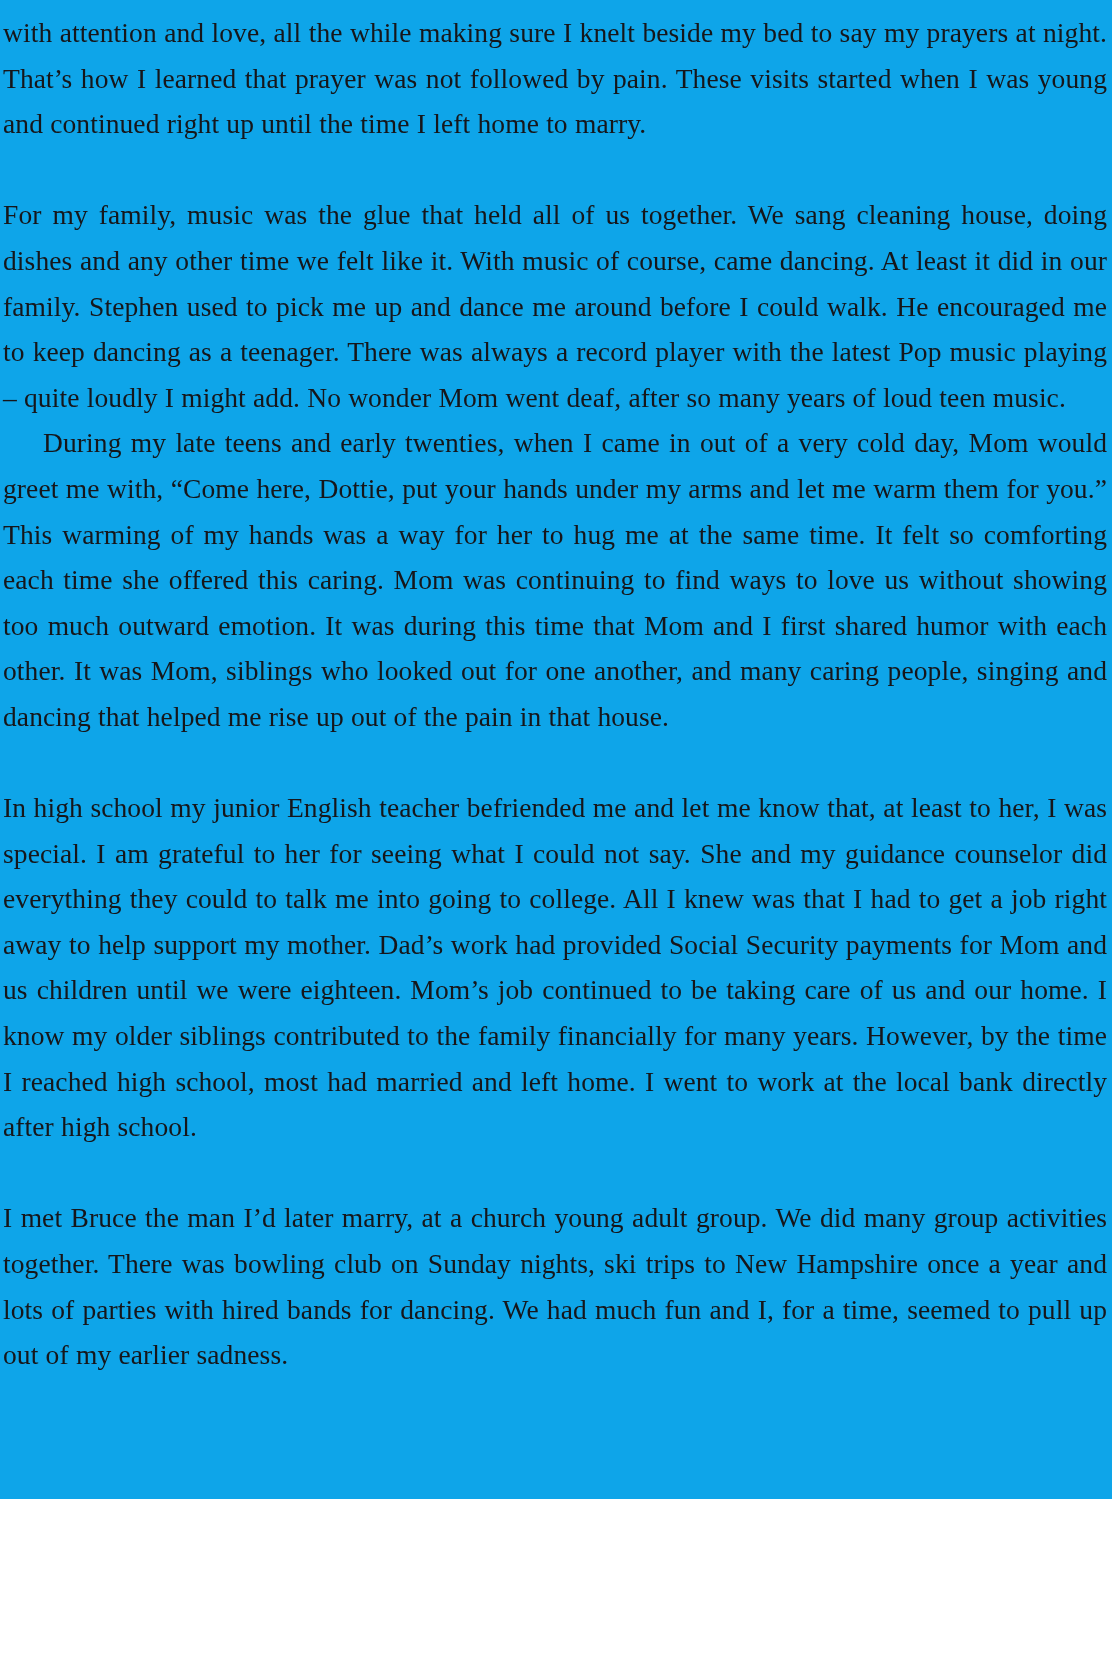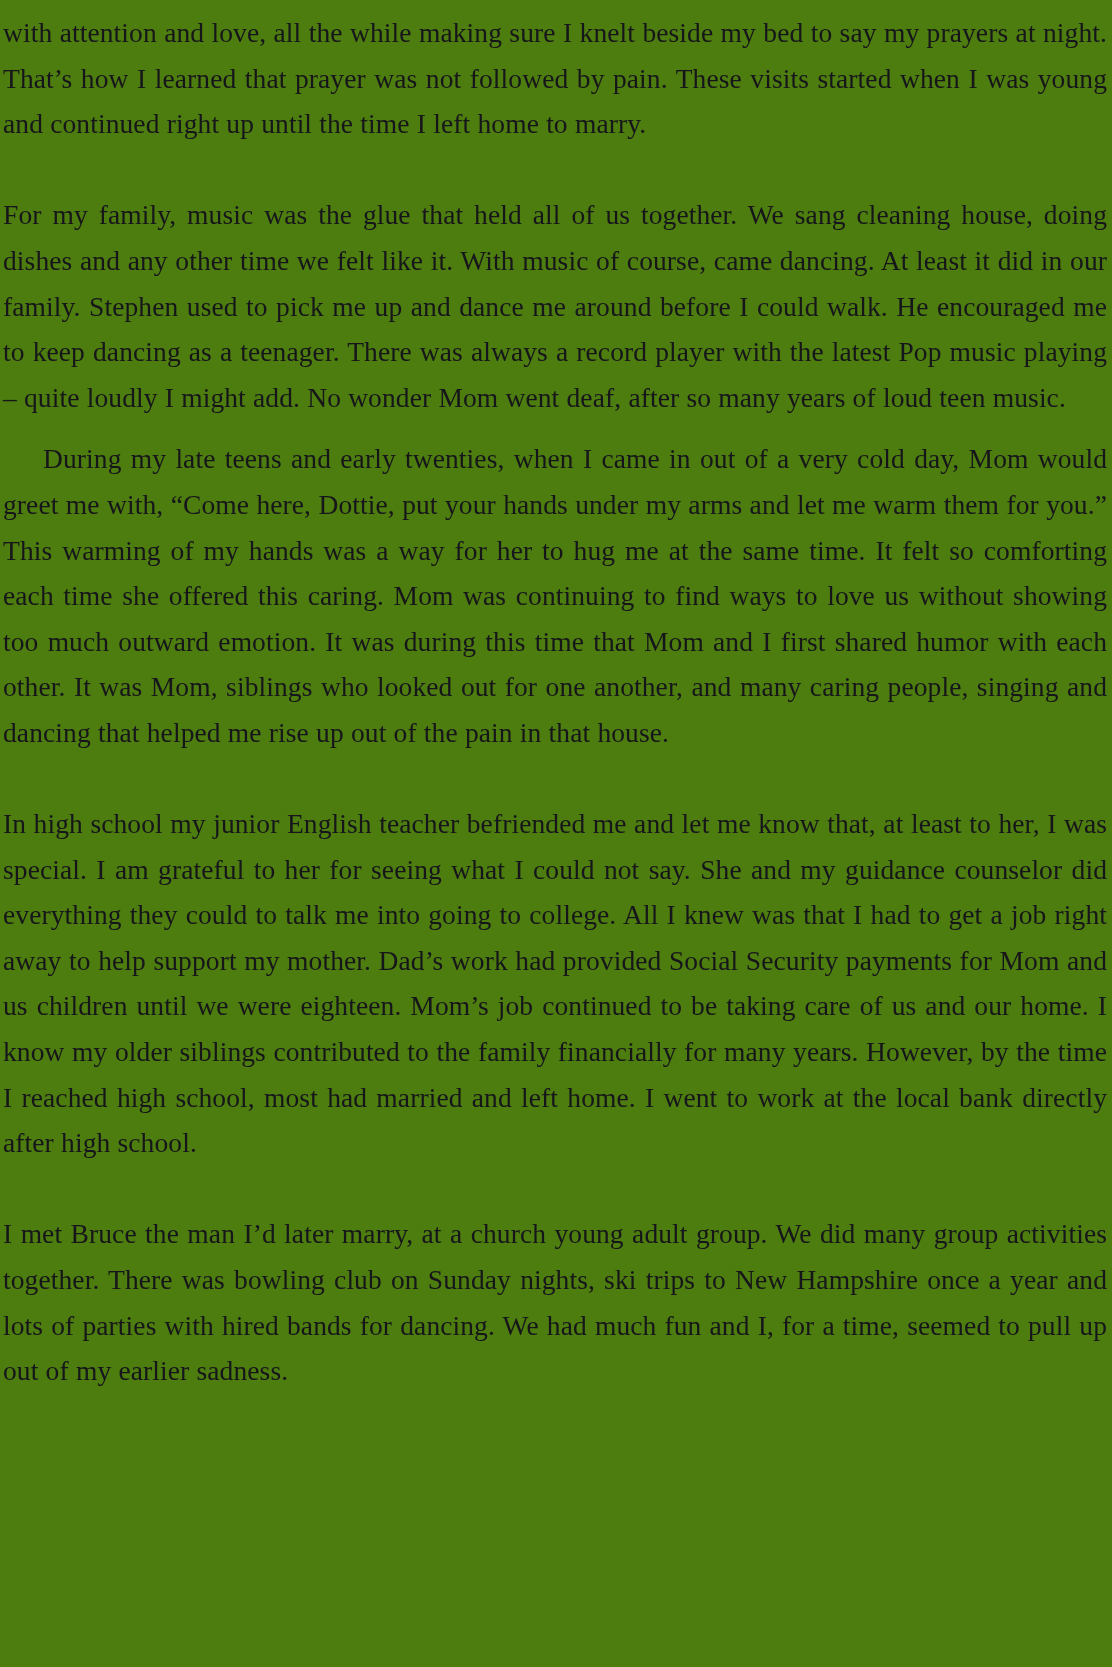--- a/index.html
+++ b/index.html
@@ -11,22 +11,22 @@
   body {
     width: 1112px;
     height: 1667px;
     overflow: hidden;
     font-family: "Liberation Serif", "DejaVu Serif", serif;
     color: #16161a;
   }
   .page {
     position: relative;
     width: 1112px;
-    height: 1667px;
-    background: #4d7c0f;
+    height: 1499px;
+    background: #0ea5e9;
     box-sizing: border-box;
     padding: 0;
   }
   .text-column {
     position: absolute;
     left: 3px;
     top: 0px;
     width: 1104px;
   }
   p.para {
@@ -35,21 +35,21 @@
     text-justify: inter-word;
     font-size: 27.5px;
     line-height: 45.6px;
     letter-spacing: 0.1px;
     word-spacing: 0.2px;
     -webkit-hyphens: none;
     hyphens: none;
   }
   
   p.para + p.para {
-    margin-top: 16px;
+    margin-top: 0;
   }
   .para-gap {
     height: 45.6px;
   }
   p.indent {
     text-indent: 40px;
   }
   
   .lead-offset {
     height: 10px;

